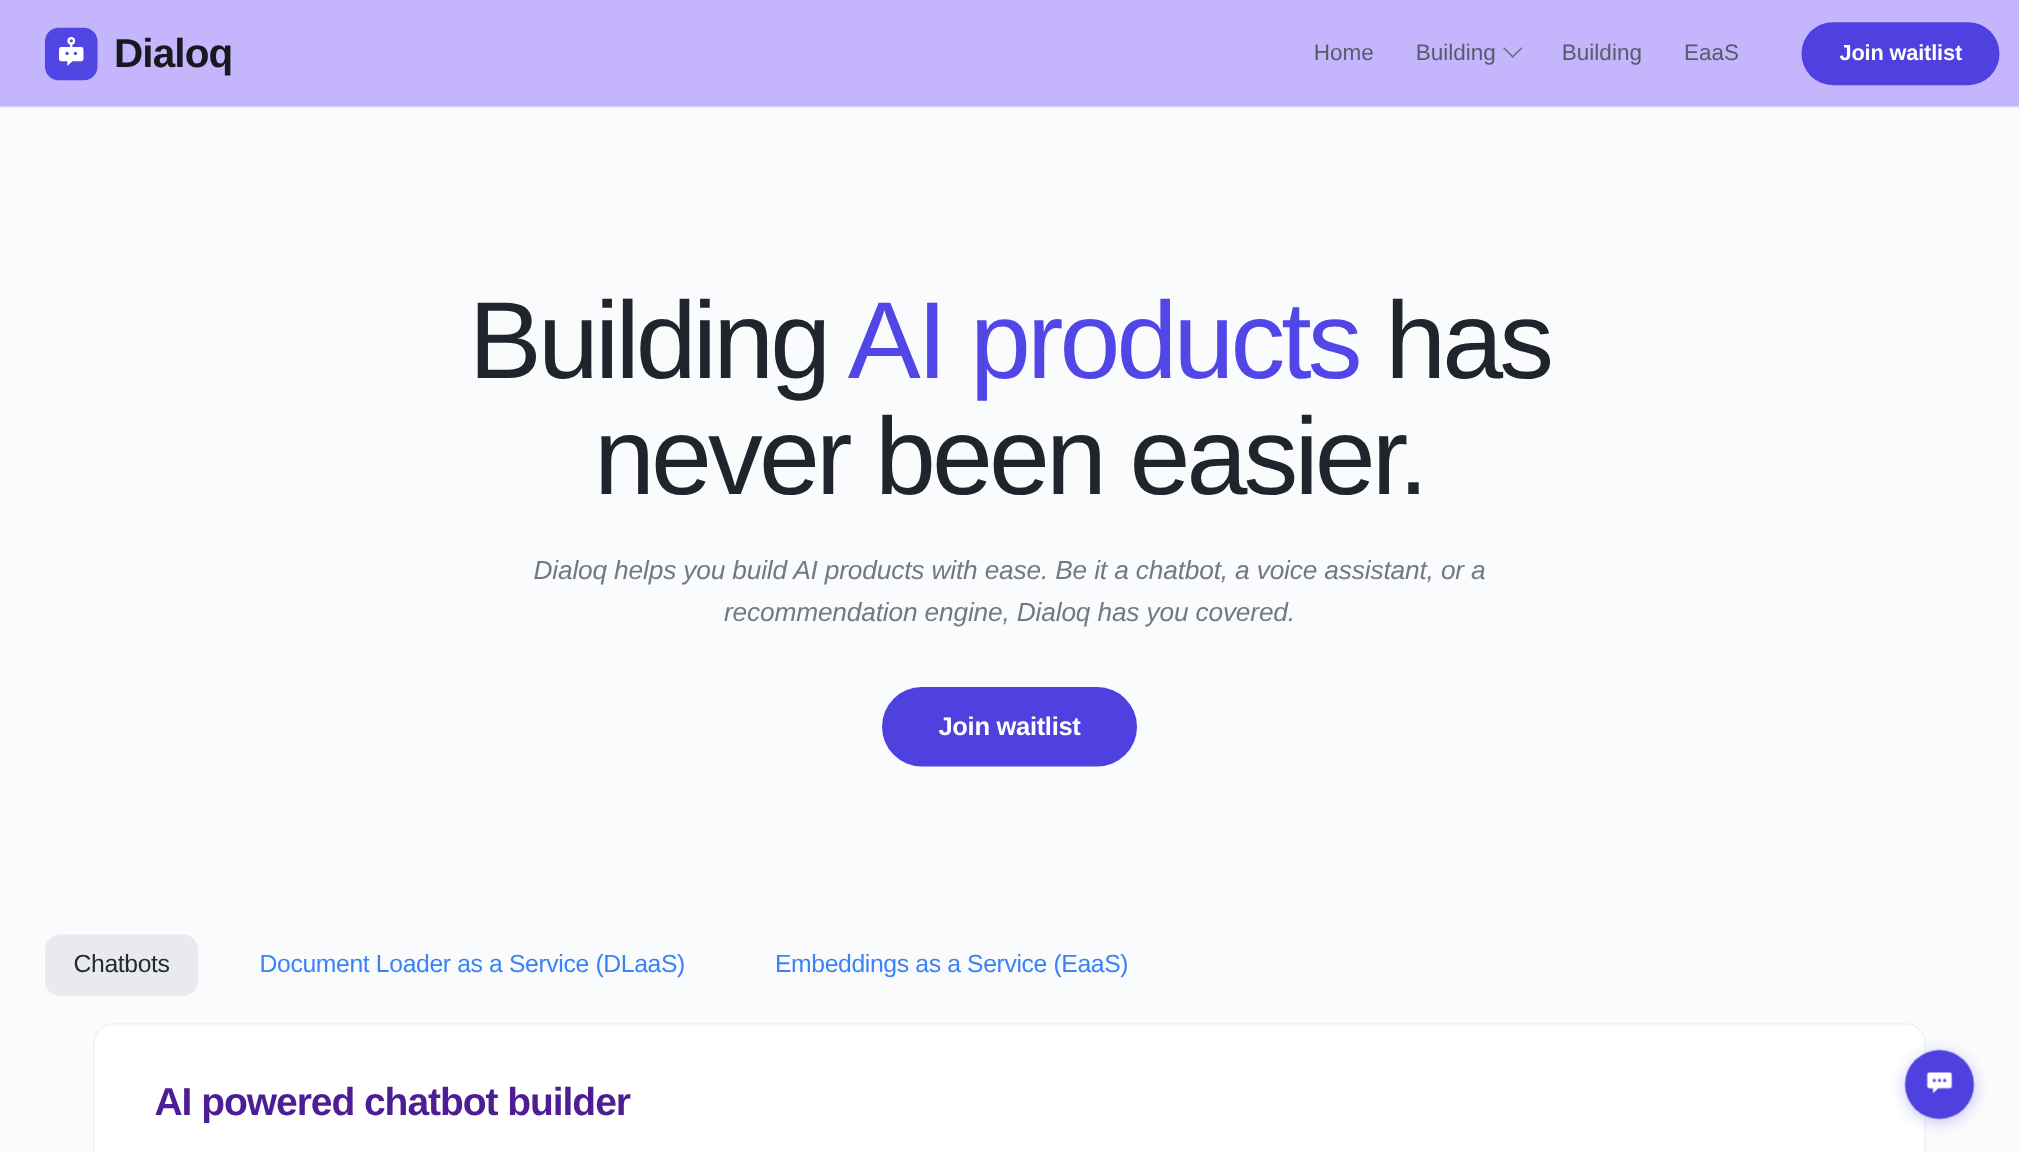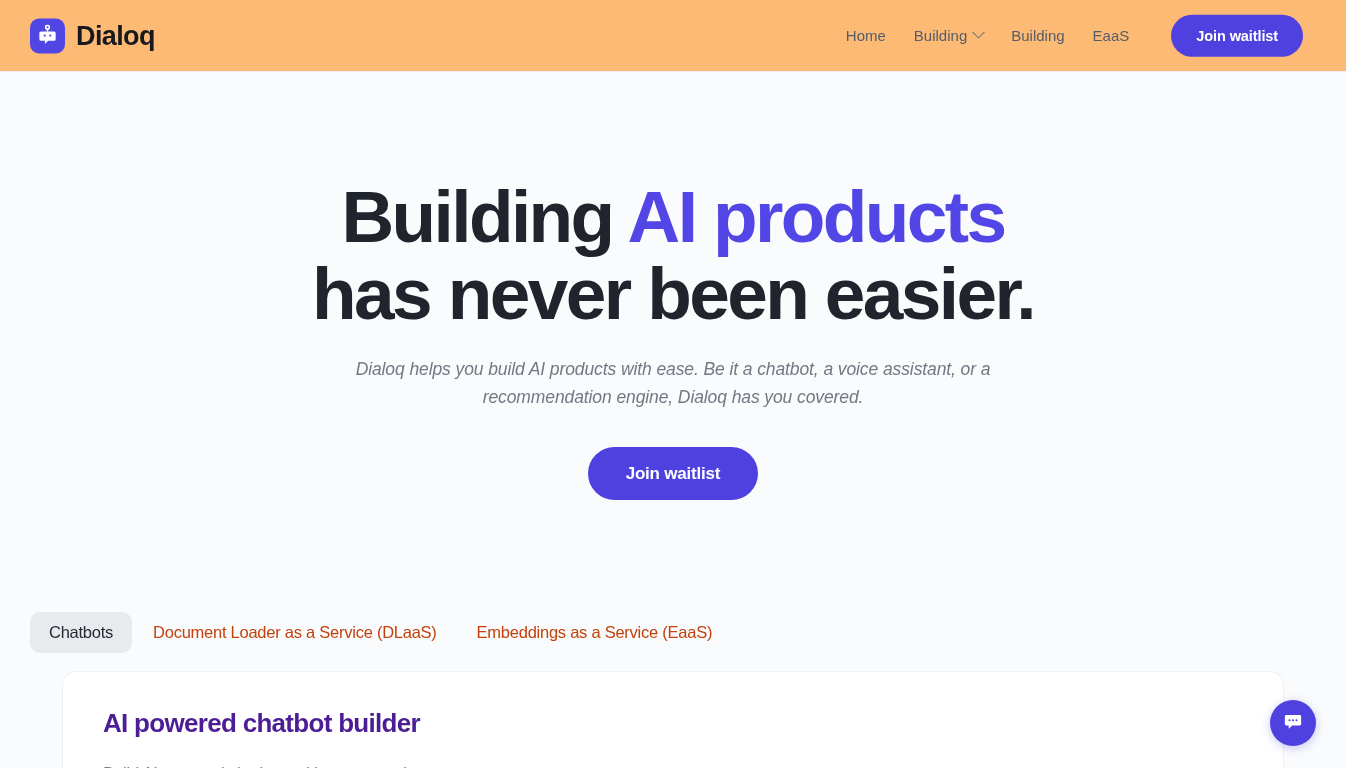--- a/index.html
+++ b/index.html
@@ -15,21 +15,21 @@
     font-family: "Liberation Sans", sans-serif;
     color: #2b2f38;
     -webkit-font-smoothing: antialiased;
   }
 
   
   .header {
     position: relative;
     height: 72px;
     width: 100%;
-    background: #fdba74;
+    background: #c4b5fd;
     border-bottom: 1px solid #eceef2;
     display: flex;
     align-items: center;
   }
 
   .brand {
     position: absolute;
     left: 30px;
     top: 50%;
     transform: translateY(-50%);
@@ -53,21 +53,21 @@
   .brand-name {
     font-size: 27px;
     font-weight: bold;
     letter-spacing: -0.6px;
     color: #17191f;
     line-height: 1;
   }
 
   .nav {
     position: absolute;
-    right: 43px;
+    right: 13px;
     top: 50%;
     transform: translateY(-50%);
     display: flex;
     align-items: center;
     gap: 0px;
   }
 
   .nav-link {
     font-size: 15px;
     color: #565c69;
@@ -106,25 +106,25 @@
 
   
   .hero {
     padding-top: 106px;
     text-align: center;
   }
 
   .hero-title {
     font-size: 73px;
     line-height: 1.06;
-    font-weight: bold;
+    font-weight: normal;
     letter-spacing: -2.6px;
     color: #20242d;
     max-width: 760px;
-    margin: 0 auto;
+    margin: 11px auto;
   }
 
   .accent { color: #5246e6; }
 
   .hero-sub {
     margin: 22px auto 0;
     max-width: 700px;
     font-size: 17.5px;
     line-height: 1.62;
     color: #727884;
@@ -153,26 +153,26 @@
 
   
   .tabs-region {
     margin-top: 112px;
     padding: 0 30px;
   }
 
   .tablist {
     display: flex;
     align-items: center;
-    gap: 2px;
+    gap: 22px;
   }
 
   .tab {
     font-size: 16.5px;
-    color: #c2410c;
+    color: #3b82f6;
     background: transparent;
     border: none;
     border-radius: 10px;
     padding: 12px 19px;
     cursor: pointer;
     white-space: nowrap;
     letter-spacing: -0.25px;
     font-family: inherit;
     line-height: 1;
   }

